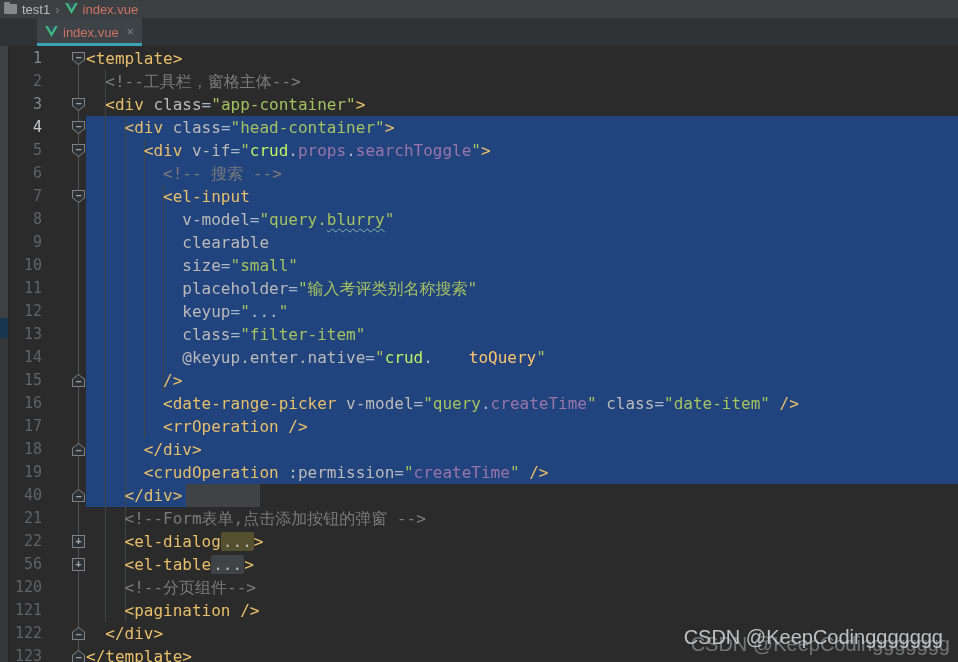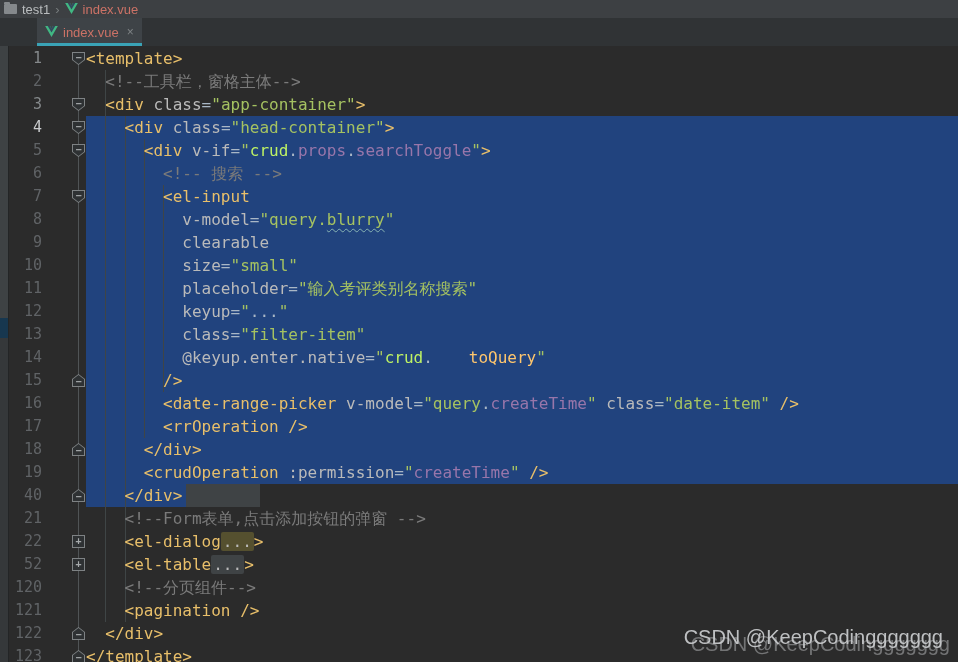--- a/index.html
+++ b/index.html
@@ -244,21 +244,21 @@
           <span class="code"><span class="tk-com">    &lt;!--Form表单,点击添加按钮的弹窗 --&gt;</span></span>
         </div>
         <div class="row">
           <div class="num">22</div>
           <div class="fold plus">
             <span class="fi">+</span>
           </div>
           <span class="code"><span class="tk-tag">    &lt;el-dialog</span><span class="tk-foldo">...</span><span class="tk-tag">&gt;</span></span>
         </div>
         <div class="row">
-          <div class="num">52</div>
+          <div class="num">56</div>
           <div class="fold plus">
             <span class="fi">+</span>
           </div>
           <span class="code"><span class="tk-tag">    &lt;el-table</span><span class="tk-foldg">...</span><span class="tk-tag">&gt;</span></span>
         </div>
         <div class="row">
           <div class="num">120</div>
           <span class="code"><span class="tk-com">    &lt;!--分页组件--&gt;</span></span>
         </div>
         <div class="row">

